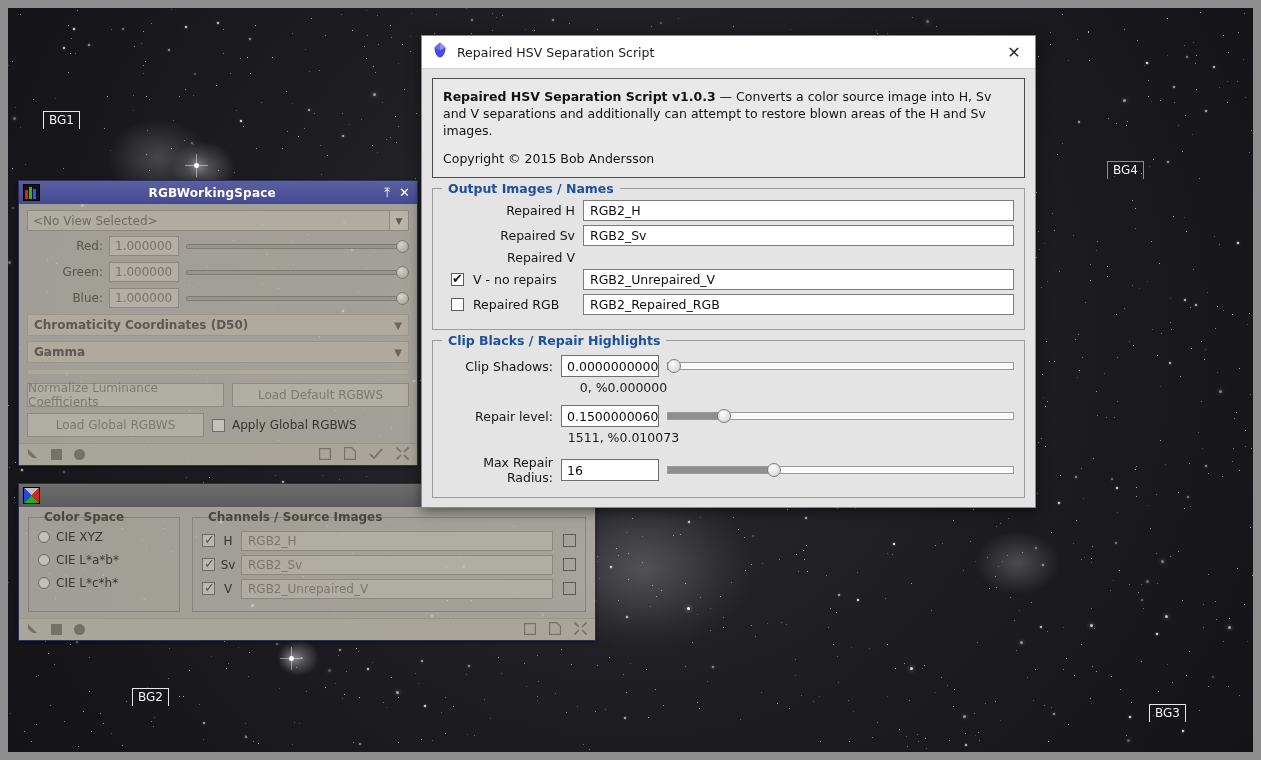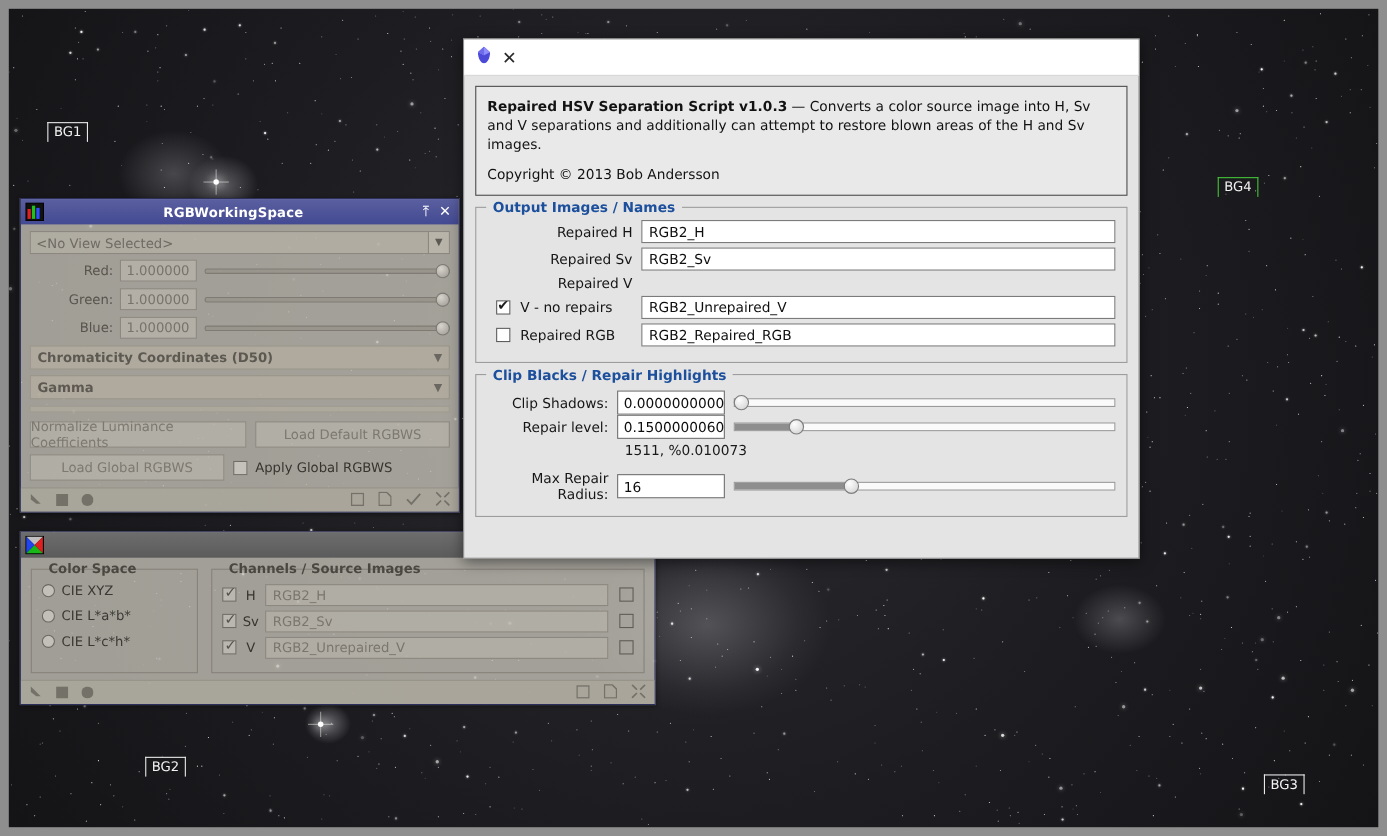--- a/index.html
+++ b/index.html
@@ -2087,29 +2087,30 @@
   <div id="script-dialog">
 
     <div id="sd-titlebar">
       <span>
         <svg width="16" height="16" viewBox="0 0 16 16">
           <path d="M8 0.5 L13.5 5.5 C13.5 11 11 15.5 8 15.5 C5 15.5 2.5 11 2.5 5.5 Z" fill="#4b49d8"></path>
           <path d="M8 0.5 L13.5 5.5 L8 8.2 L2.5 5.5 Z" fill="#8f8efa"></path>
           <path d="M8 0.5 L8 8.2 L2.5 5.5 Z" fill="#6d6bea"></path>
         </svg>
       </span>
+      <span id="sd-title">Repaired HSV Separation Script</span>
       <span id="sd-close">✕</span>
     </div>
 
     <div id="sd-content">
       <div class="sd-infobox">
         <div>
           <span class="strong">Repaired HSV Separation Script v1.0.3</span><span> — Converts a color source image into H, Sv and V separations and additionally can attempt to restore blown areas of the H and Sv images.</span>
         </div>
-        <div class="sd-copy">Copyright © 2013 Bob Andersson</div>
+        <div class="sd-copy">Copyright © 2015 Bob Andersson</div>
       </div>
 
 
       <div class="sd-group">
         <div class="legend">Output Images / Names</div>
         <div id="out-rows">
             <div class="sd-frow">
               <span class="sd-flabel">Repaired H</span>
               <span class="sd-input">RGB2_H</span>
             </div>
@@ -2142,20 +2143,21 @@
 
         <div class="sd-srow">
           <div class="sd-slabel">Clip Shadows:</div>
           <div class="sd-snum">0.0000000000</div>
           <div class="sd-slider">
             <div class="strack"></div>
 
             <div class="sknob" id="knob-clip" style="left: calc(0% + 0px);"></div>
           </div>
         </div>
+        <div class="sd-subval">0, %0.000000</div>
 
         <div class="sd-srow">
           <div class="sd-slabel">Repair level:</div>
           <div class="sd-snum">0.1500000060</div>
           <div class="sd-slider">
             <div class="strack"></div>
             <div class="sfill" id="fill-rep" style="width: 15%;"></div>
             <div class="sknob" id="knob-rep" style="left: calc(15% - 2.1px);"></div>
           </div>
         </div>

